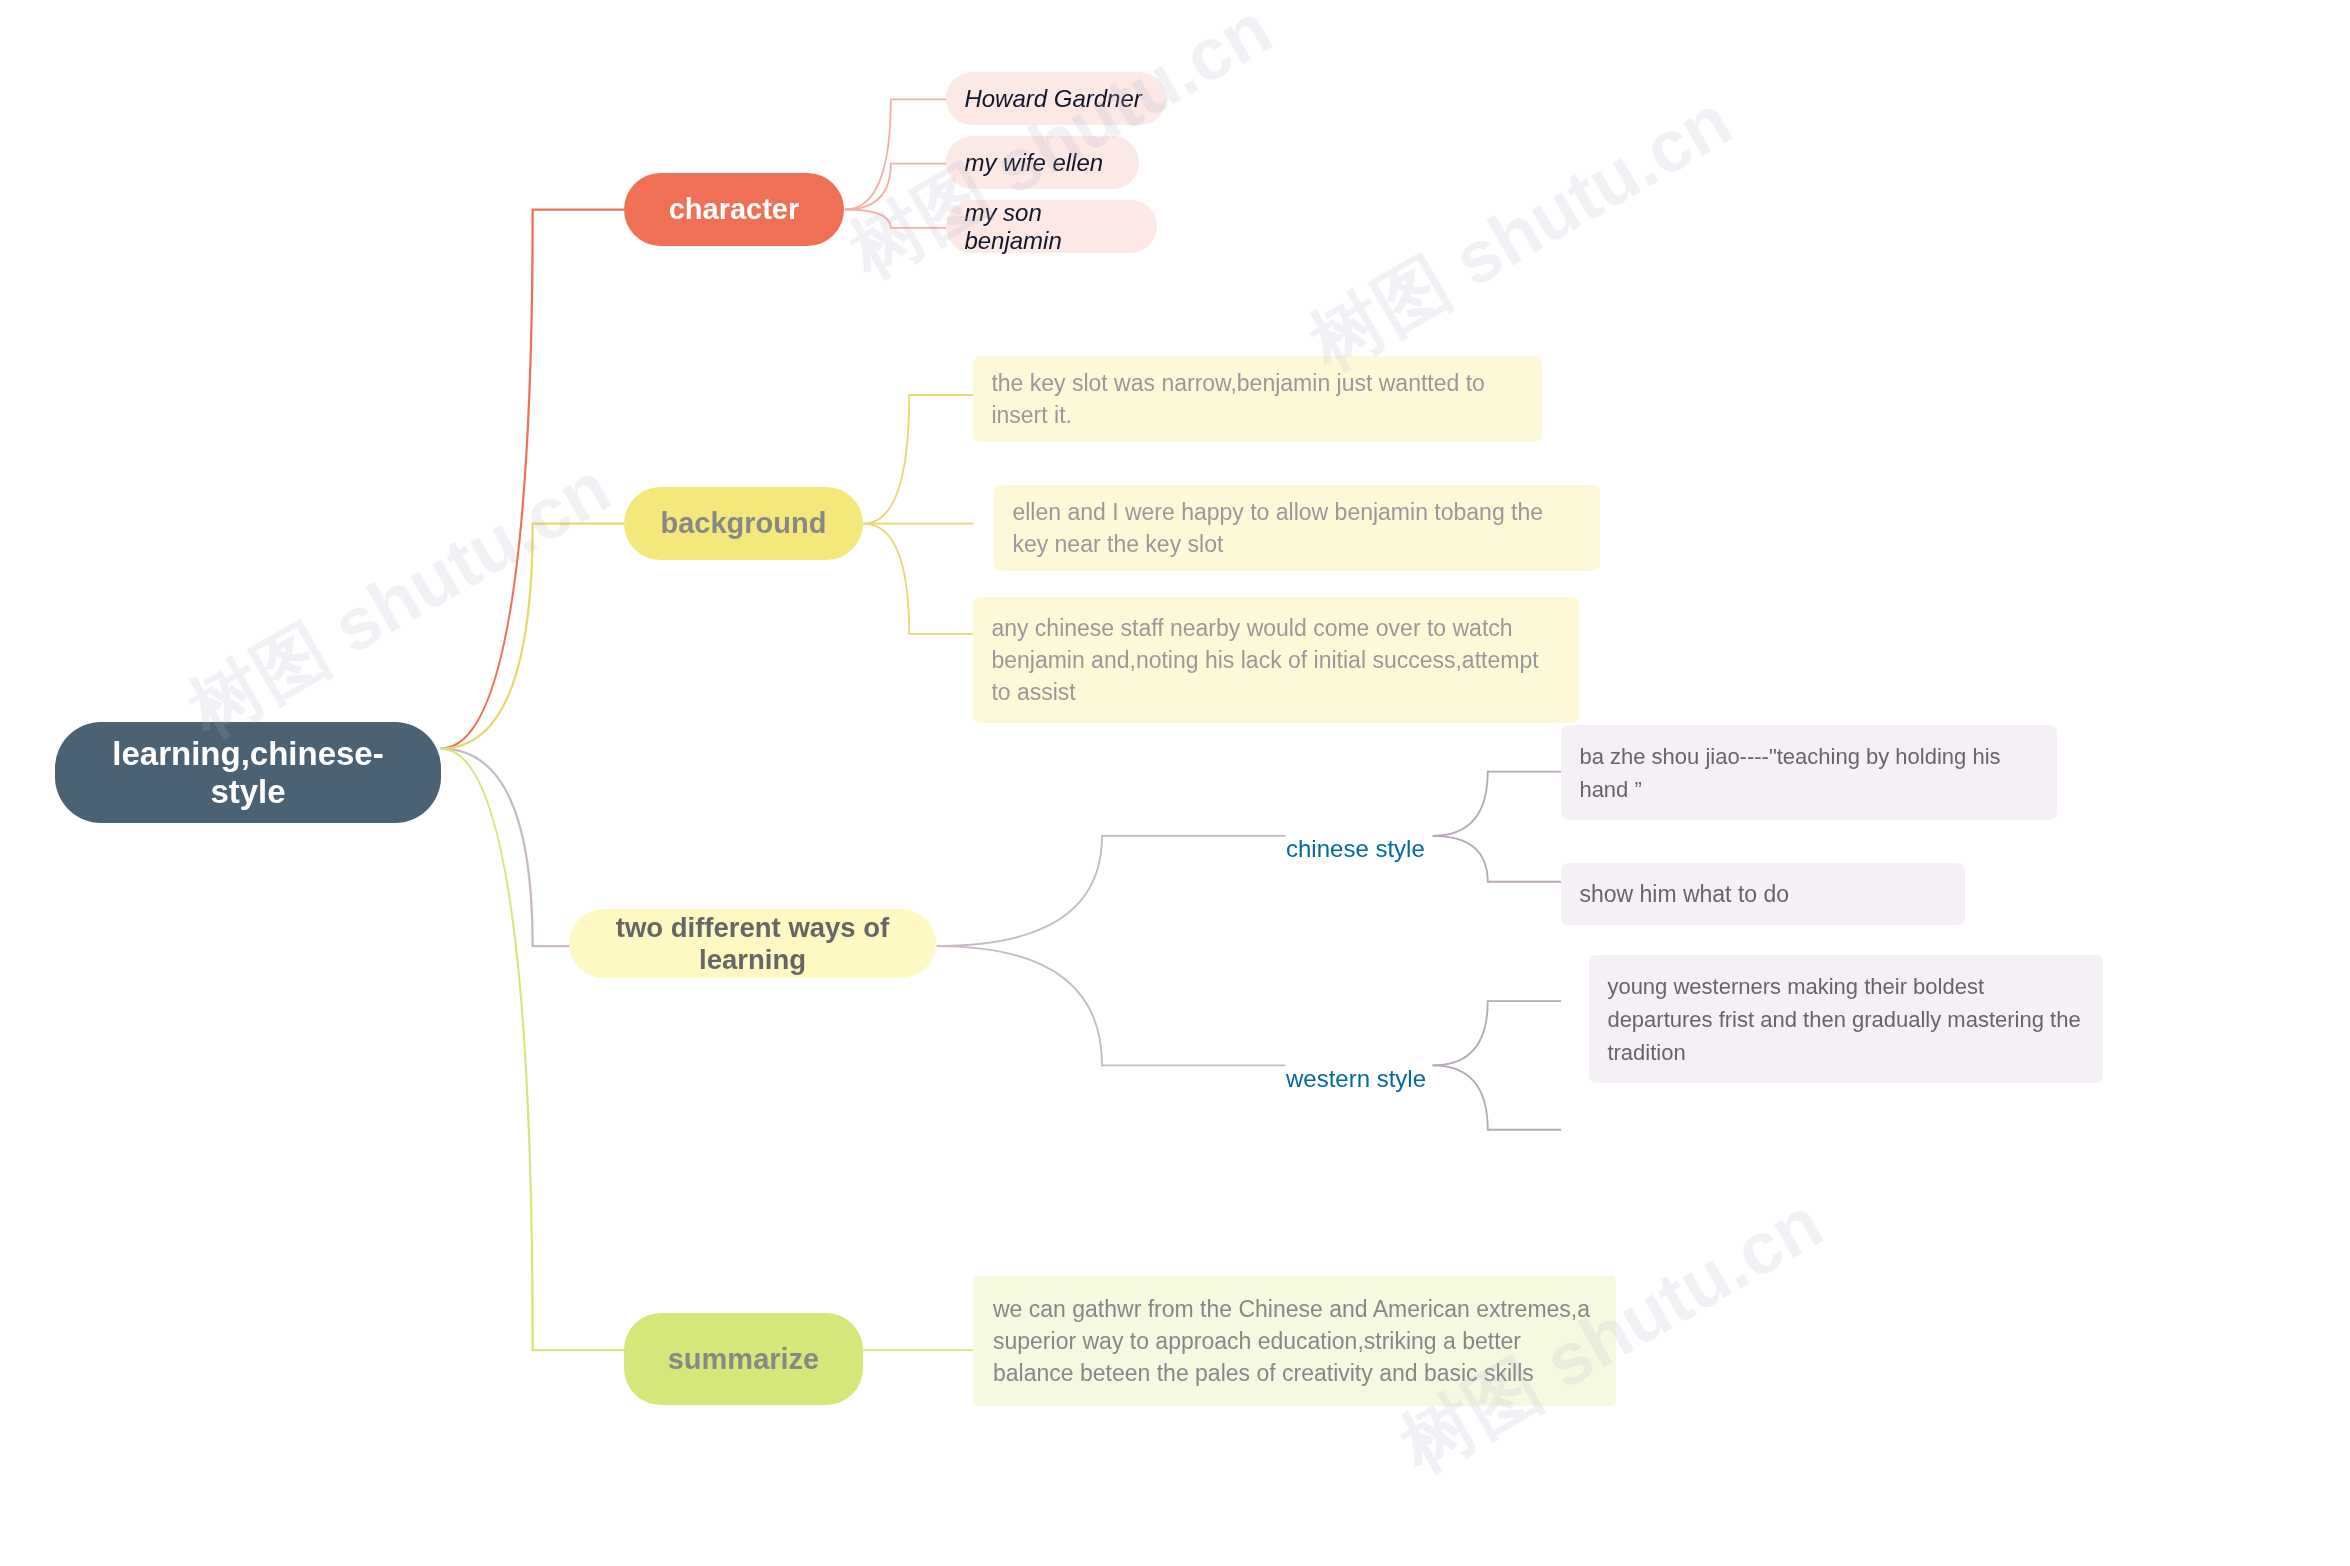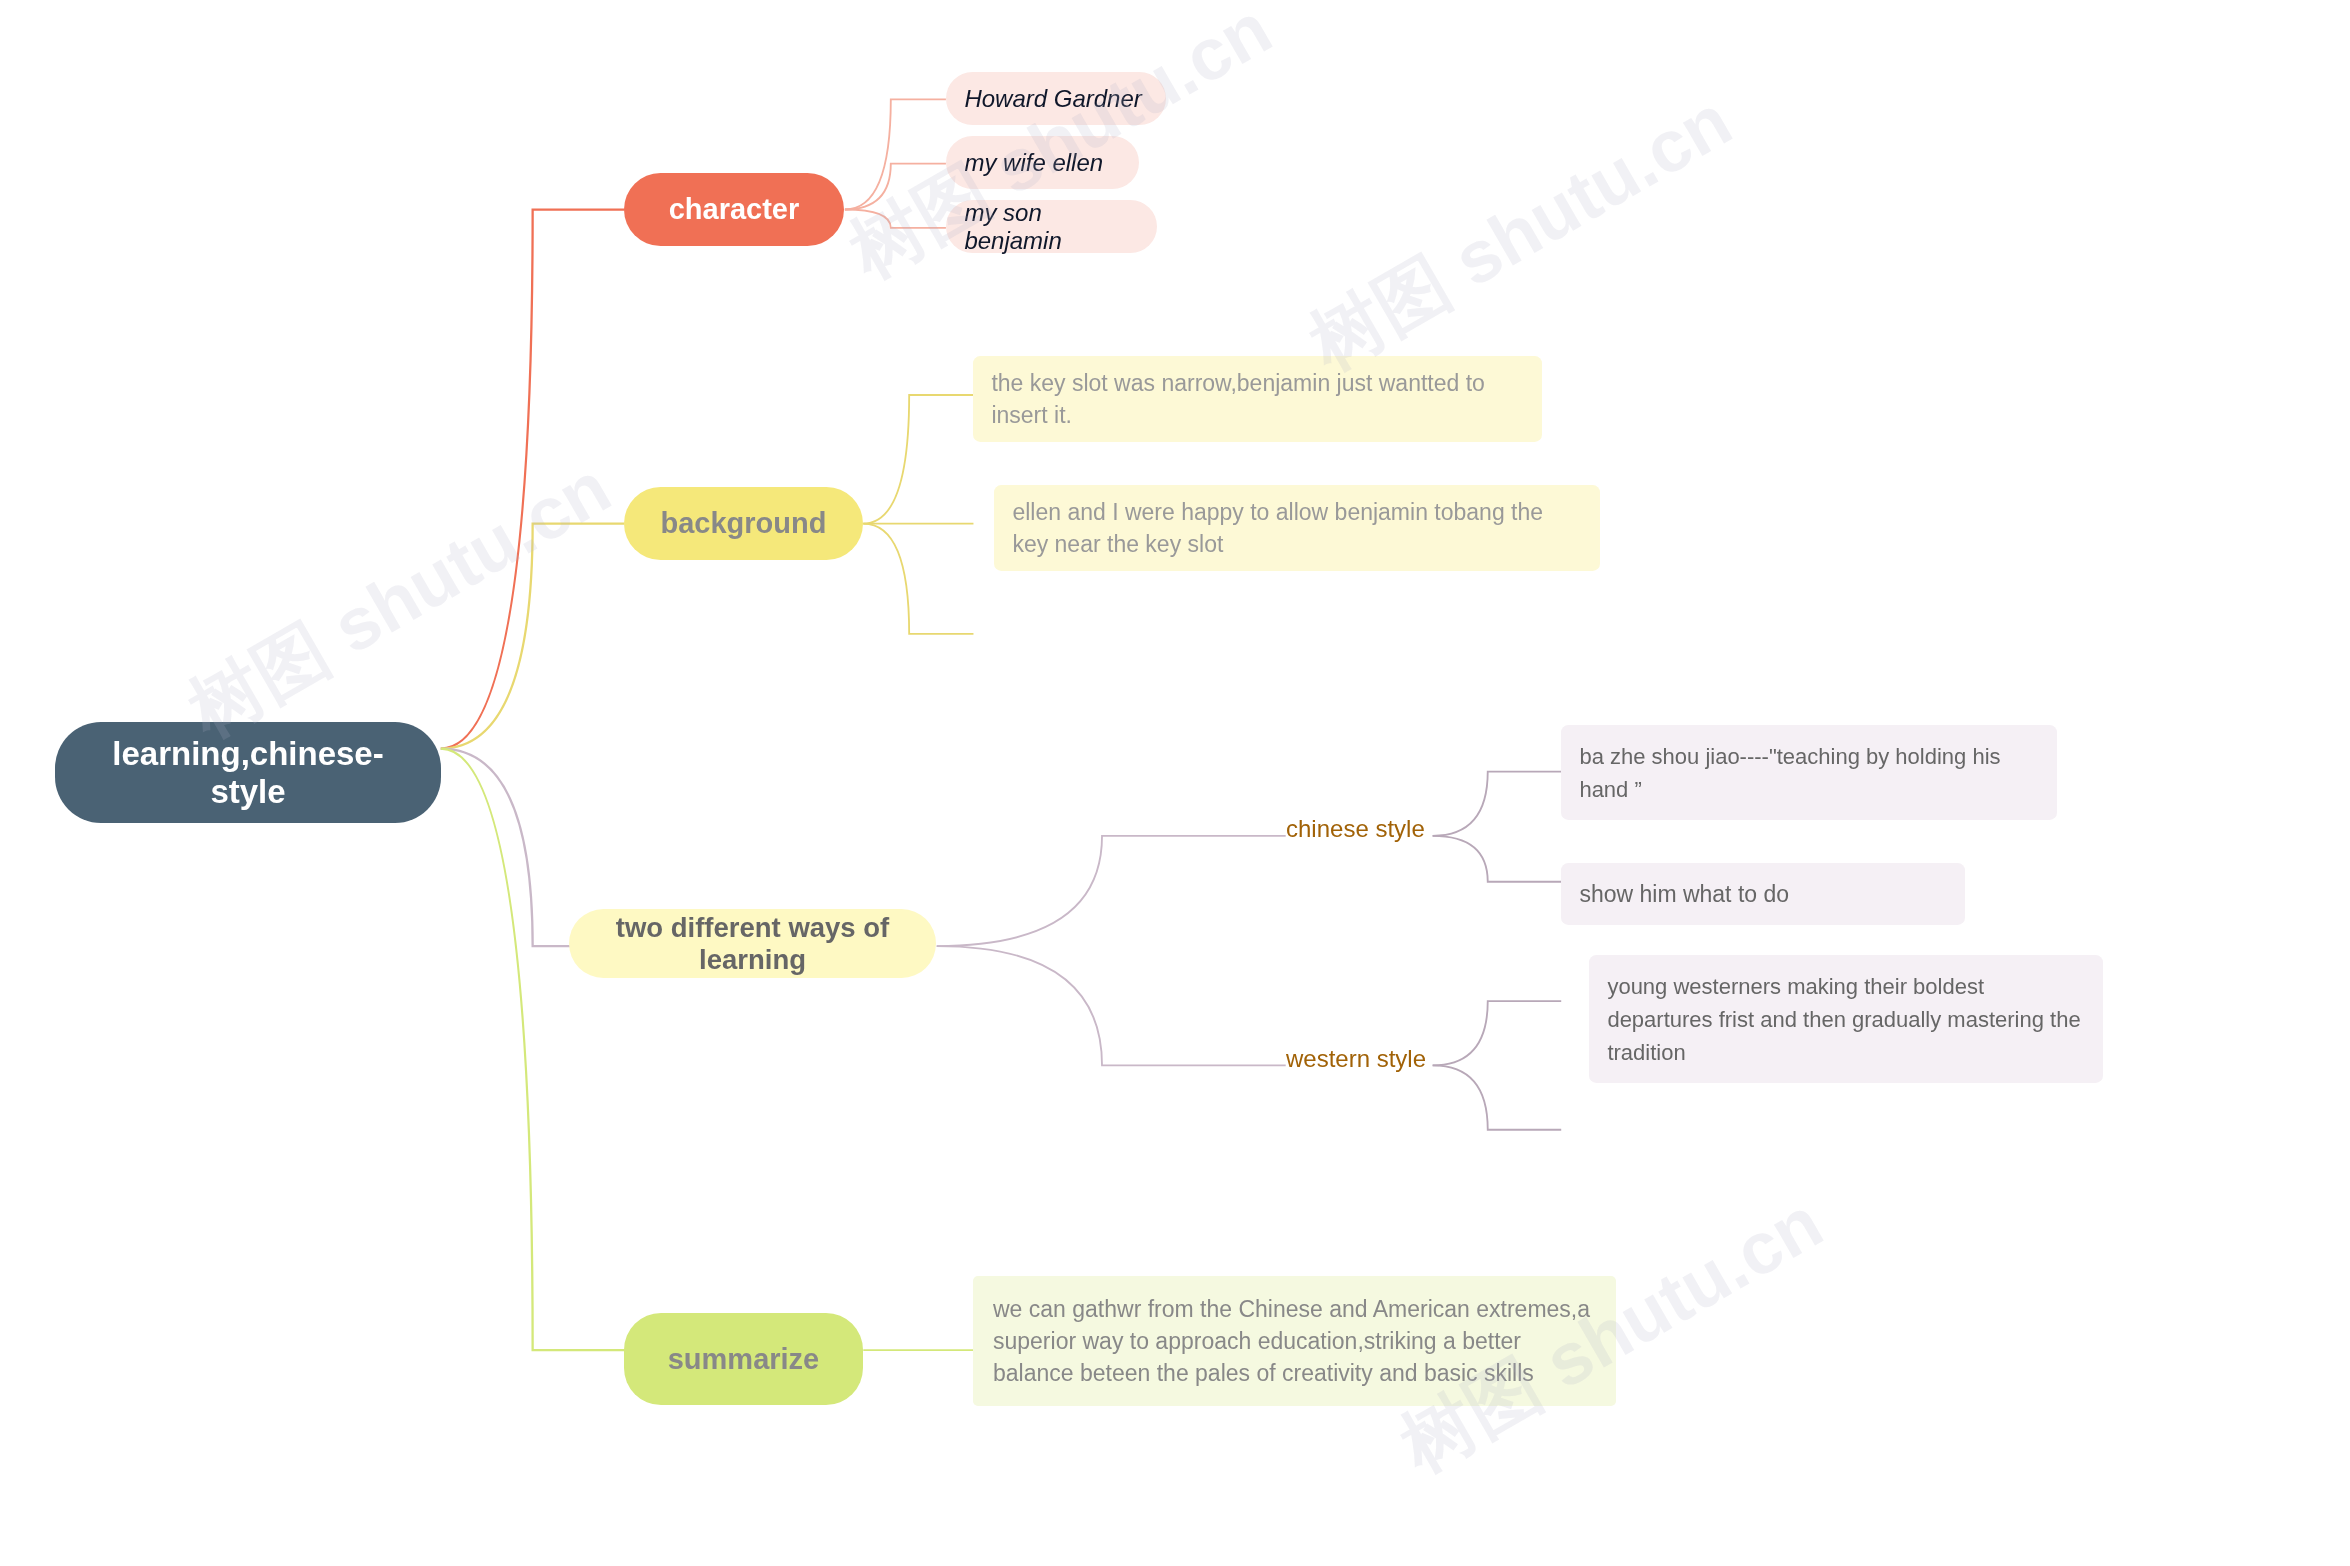--- a/index.html
+++ b/index.html
@@ -126,21 +126,22 @@
       background: #fdf9d6;
       color: #999;
       border-radius: 7.3px;
       line-height: 1.4;
     }
 
     
     .label-text {
       position: absolute;
       font-size: 24px;
-      color: #a16207;
+      color: #0369a1;
+      margin-top: 20px;
     }
 
     
     .leaf-light-gray {
       background: #f5f0f5;
       color: #666;
       border-radius: 7.3px;
       line-height: 1.5;
     }
 
@@ -219,20 +220,23 @@
   <div class="node node-background">
     <span>background</span>
   </div>
 
   <div class="leaf-box leaf-yellow" style="left:973px; top:356px; width:569px; min-height:64px; font-size:23px;">
     <span>the key slot was narrow,benjamin just wantted to insert it.</span>
   </div>
   <div class="leaf-box leaf-yellow" style="left:973px; top:485px; width:606px; min-height:64px; font-size:23px;margin-left:21px;">
     <span>ellen and I were happy to allow benjamin tobang the key near the key slot</span>
   </div>
+  <div class="leaf-box leaf-yellow" style="left:973px; top:597px; width:606px; min-height:92px; font-size:23px; padding:14.7px 18.4px;">
+    <span>any chinese staff nearby would come over to watch benjamin and,noting his lack of initial success,attempt to assist</span>
+  </div>
 
   <div class="node node-two-different">
     <span>two different ways of learning</span>
   </div>
 
   <div class="label-text" style="left:1286px; top:815px;">
     <span>chinese style</span>
   </div>
 
   <div class="leaf-box leaf-light-gray" style="left:1561px; top:725px; width:496px; min-height:92px; font-size:22px; padding:14.7px 18.4px;">

